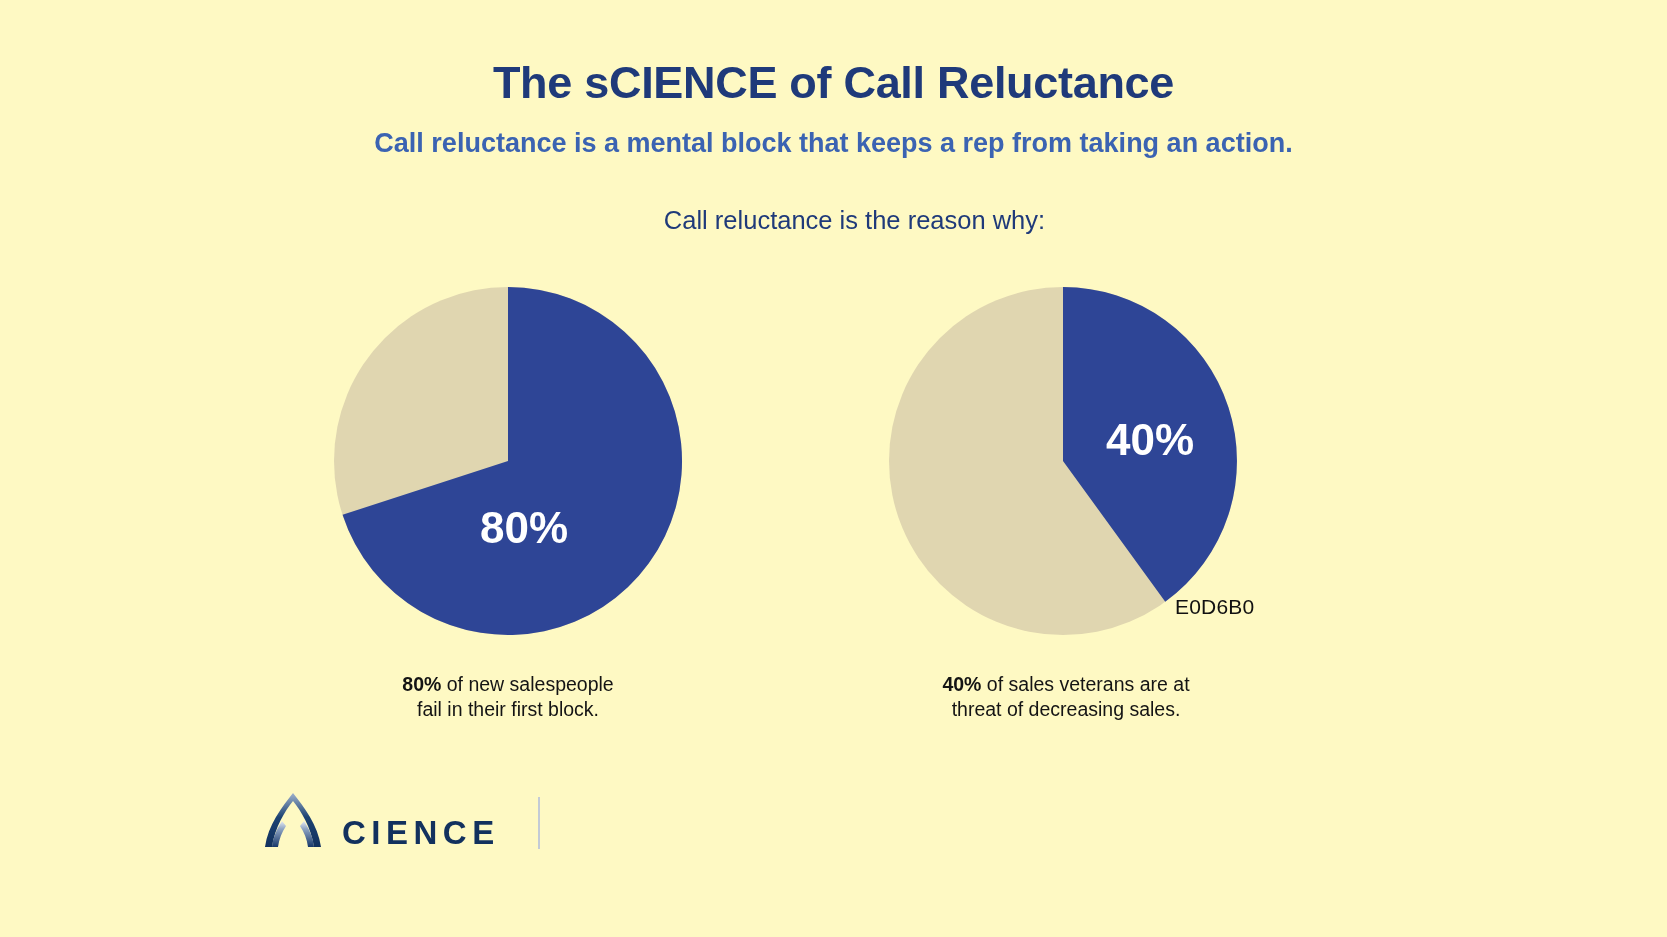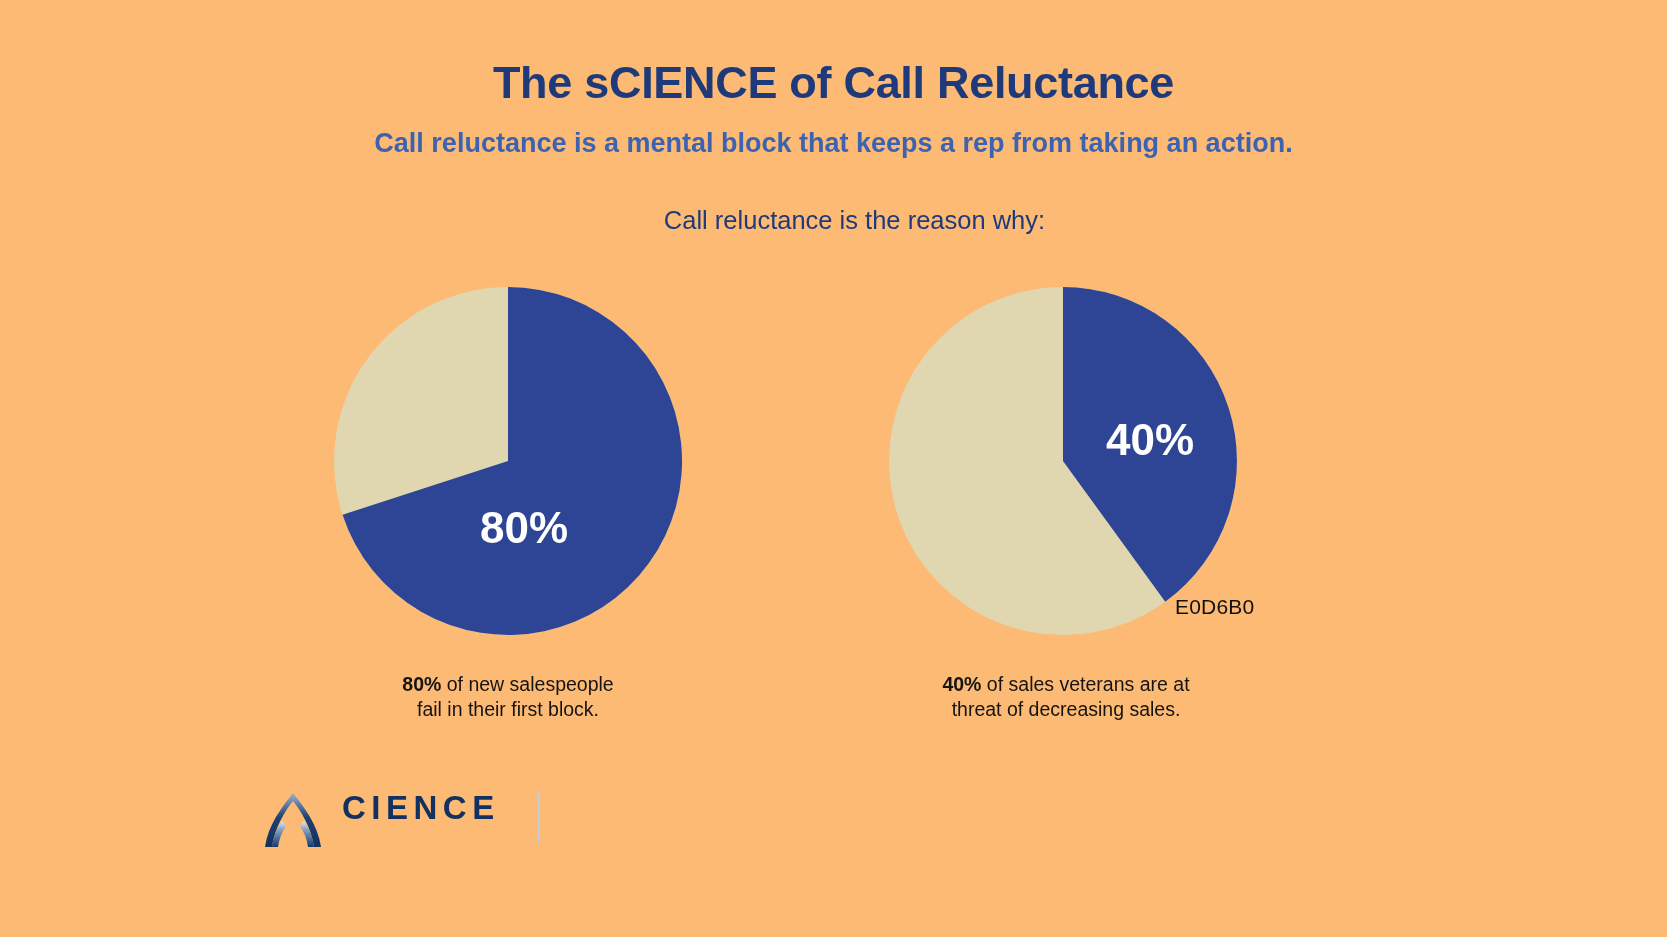--- a/index.html
+++ b/index.html
@@ -12,21 +12,21 @@
     height: 937px;
     overflow: hidden;
     font-family: "Liberation Sans", sans-serif;
     -webkit-font-smoothing: antialiased;
   }
 
   .poster {
     position: relative;
     width: 1667px;
     height: 937px;
-    background: #fdba74;
+    background: #fef9c3;
   }
 
   
   .header {
     position: absolute;
     top: 0;
     left: 0;
     width: 1667px;
     text-align: center;
   }
@@ -125,21 +125,21 @@
     position: absolute;
     left: 0;
     top: 780px;
     width: 1667px;
     height: 80px;
     display: flex;
     align-items: center;
   }
   .footer-inner {
     display: flex;
-    align-items: flex-start;
+    align-items: flex-end;
     margin-left: 262px;
   }
   .logo-mark {
     width: 62px;
     height: 58px;
     display: block;
     flex: 0 0 auto;
   }
   .logo-word {
     margin-left: 18px;

